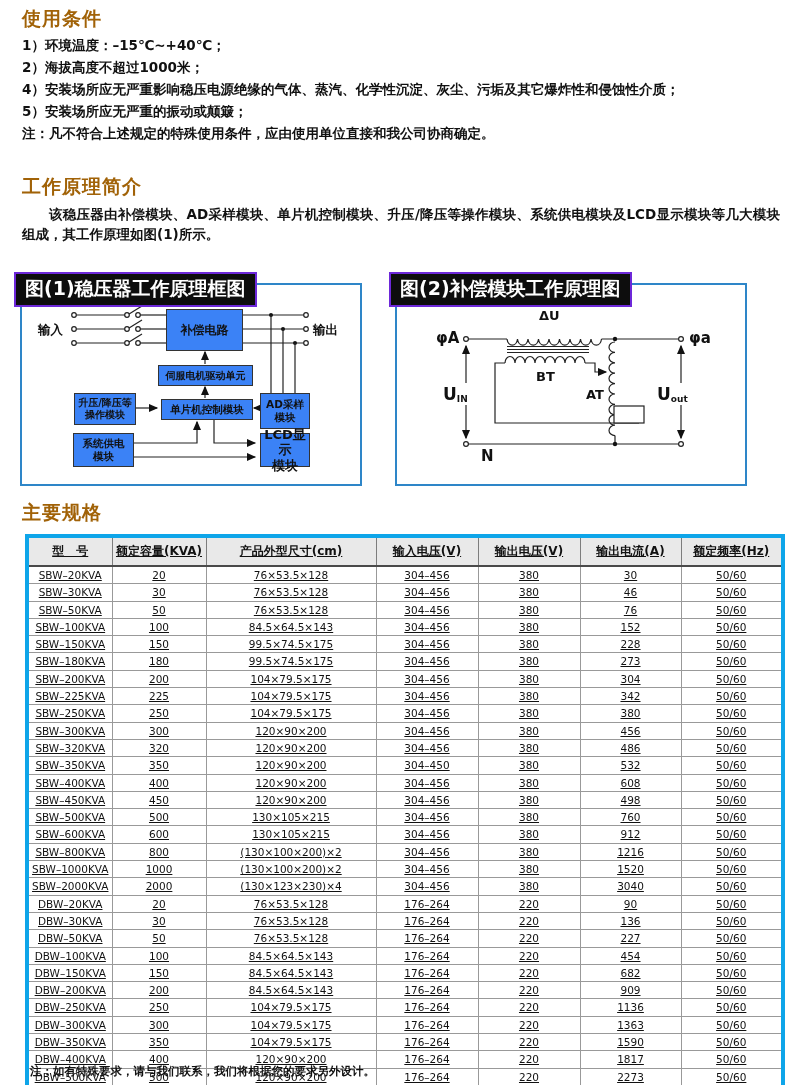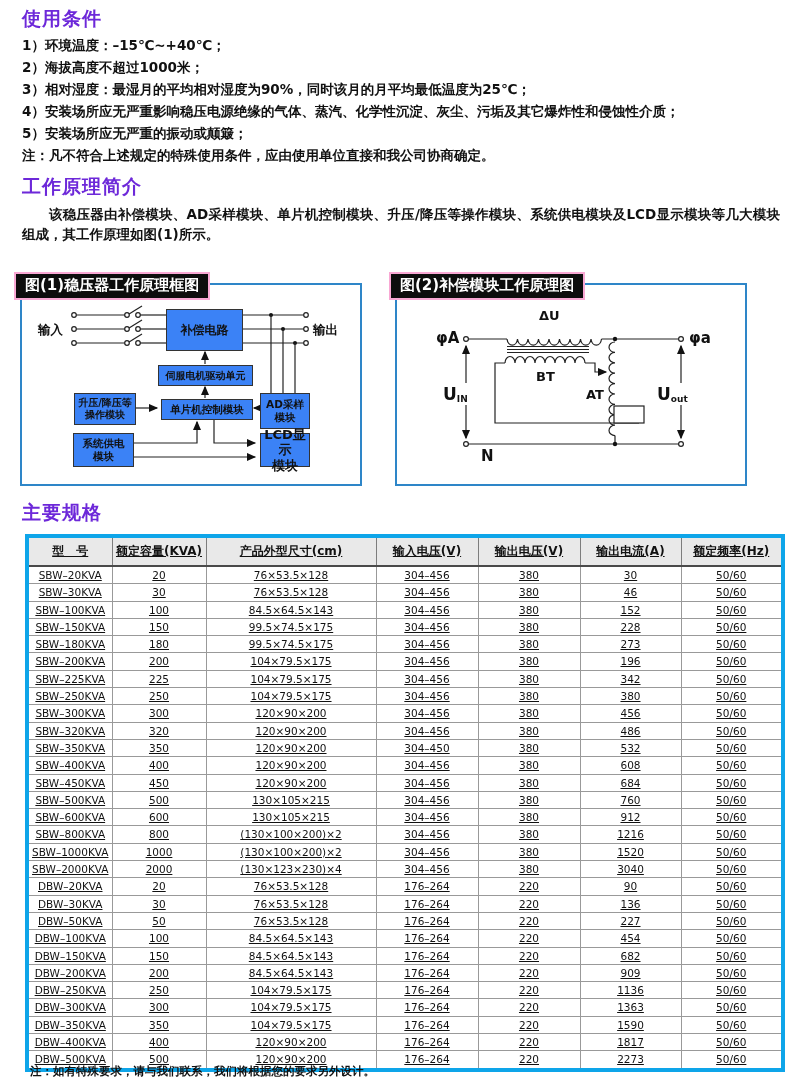--- a/index.html
+++ b/index.html
@@ -1,31 +1,31 @@
 <!DOCTYPE html>
 <html><head>
 <meta charset="utf-8">
 <style>
   html,body{margin:0;padding:0;background:#fff;}
   #page{position:relative;width:800px;height:1085px;background:#fff;overflow:hidden;
         font-family:"DejaVu Sans","Liberation Sans",sans-serif;color:#111;}
-  .sec-title{position:absolute;left:22px;font-size:19px;font-weight:bold;color:#6d28d9;letter-spacing:1px;}
+  .sec-title{position:absolute;left:22px;font-size:19px;font-weight:bold;color:#a16207;letter-spacing:1px;}
   #usage-title{top:6px;}
   #principle-title{top:174px;}
   #specs-title{top:500px;}
   #cond-list{position:absolute;left:22px;top:34px;width:760px;}
   .cond-line{font-size:13.5px;font-weight:bold;line-height:22px;white-space:nowrap;}
   #principle-para{position:absolute;left:22px;top:204px;width:758px;font-size:13.5px;font-weight:bold;
                   line-height:20px;text-indent:2em;text-align:justify;}
   
   .fig{position:absolute;top:283px;height:199px;border:2px solid #2e86c8;background:#fff;}
   #fig1{left:20px;width:338px;}
   #fig2{left:395px;width:348px;text-align:right;}
-  .fig-title{position:absolute;top:-13px;left:-8px;background:#0d0d0d;color:#fff;font-size:15px;
-             font-weight:bold;padding:2px 9px 3px;border:2px solid #f9a8d4;white-space:nowrap;z-index:3;}
+  .fig-title{position:absolute;top:-13px;left:-8px;background:#0d0d0d;color:#fff;font-size:19px;
+             font-weight:bold;padding:2px 9px 3px;border:2px solid #6d28d9;white-space:nowrap;z-index:3;}
   .fig svg{position:absolute;left:0;top:0;z-index:1;}
   .fbox{position:absolute;border:1.3px solid #333;background:#3b82f6;display:flex;align-items:center;
         justify-content:center;text-align:center;font-weight:bold;color:#111;white-space:pre-line;
         line-height:1.2;z-index:2;}
   .flabel{position:absolute;font-weight:bold;color:#111;z-index:2;white-space:nowrap;}
   
   #box-comp {left:144px;top:24px; width:75px;height:40px;font-size:12px;}
   #box-servo{left:136px;top:80px; width:93px;height:19px;font-size:10px;}
   #box-mcu  {left:139px;top:114px;width:90px;height:19px;font-size:10.5px;}
   #box-boost{left:52px; top:108px;width:60px;height:30px;font-size:10px;}
@@ -60,21 +60,20 @@
 </style>
 </head>
 <body>
 
 <div id="page">
 
   <div id="usage-title" class="sec-title">使用条件</div>
   <div id="cond-list">
       <div class="cond-line">1）环境温度：–15℃~+40℃；</div>
       <div class="cond-line">2）海拔高度不超过1000米；</div>
-      <div class="cond-line">3）相对湿度：最湿月的平均相对湿度为90%，同时该月的月平均最低温度为25℃；</div>
       <div class="cond-line">4）安装场所应无严重影响稳压电源绝缘的气体、蒸汽、化学性沉淀、灰尘、污垢及其它爆炸性和侵蚀性介质；</div>
       <div class="cond-line">5）安装场所应无严重的振动或颠簸；</div>
       <div class="cond-line">注：凡不符合上述规定的特殊使用条件，应由使用单位直接和我公司协商确定。</div>
     </div>
 
   <div id="principle-title" class="sec-title">工作原理简介</div>
   <div id="principle-para">该稳压器由补偿模块、AD采样模块、单片机控制模块、升压/降压等操作模块、系统供电模块及LCD显示模块等几大模块组成，其工作原理如图(1)所示。</div>
 
   <div id="fig1" class="fig">
     <div class="fig-title">图(1)稳压器工作原理框图</div>
@@ -237,20 +236,29 @@
         <tr>
           <td>SBW–30KVA</td>
           <td>30</td>
           <td>76×53.5×128</td>
           <td>304–456</td>
           <td>380</td>
           <td>46</td>
           <td>50/60</td>
         </tr>
         <tr>
+          <td>SBW–50KVA</td>
+          <td>50</td>
+          <td>76×53.5×128</td>
+          <td>304–456</td>
+          <td>380</td>
+          <td>76</td>
+          <td>50/60</td>
+        </tr>
+        <tr>
           <td>SBW–100KVA</td>
           <td>100</td>
           <td>84.5×64.5×143</td>
           <td>304–456</td>
           <td>380</td>
           <td>152</td>
           <td>50/60</td>
         </tr>
         <tr>
           <td>SBW–150KVA</td>
@@ -269,21 +277,21 @@
           <td>380</td>
           <td>273</td>
           <td>50/60</td>
         </tr>
         <tr>
           <td>SBW–200KVA</td>
           <td>200</td>
           <td>104×79.5×175</td>
           <td>304–456</td>
           <td>380</td>
-          <td>196</td>
+          <td>304</td>
           <td>50/60</td>
         </tr>
         <tr>
           <td>SBW–225KVA</td>
           <td>225</td>
           <td>104×79.5×175</td>
           <td>304–456</td>
           <td>380</td>
           <td>342</td>
           <td>50/60</td>
@@ -332,21 +340,21 @@
           <td>380</td>
           <td>608</td>
           <td>50/60</td>
         </tr>
         <tr>
           <td>SBW–450KVA</td>
           <td>450</td>
           <td>120×90×200</td>
           <td>304–456</td>
           <td>380</td>
-          <td>684</td>
+          <td>498</td>
           <td>50/60</td>
         </tr>
         <tr>
           <td>SBW–500KVA</td>
           <td>500</td>
           <td>130×105×215</td>
           <td>304–456</td>
           <td>380</td>
           <td>760</td>
           <td>50/60</td>

